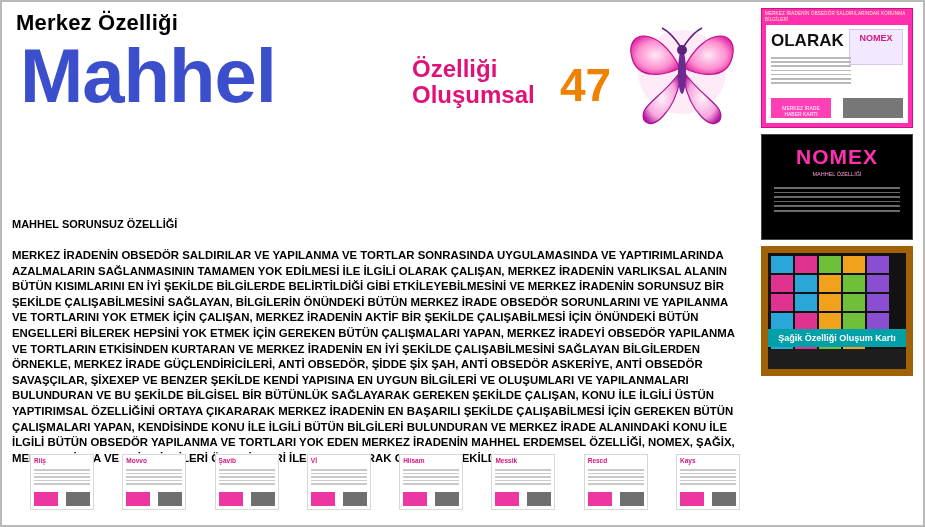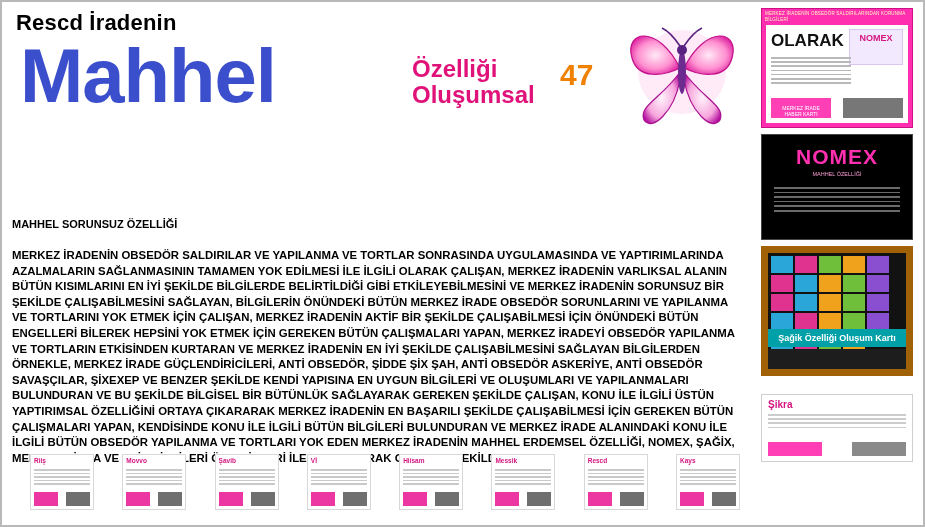--- a/index.html
+++ b/index.html
@@ -62,21 +62,21 @@
     top: 18px;
     font-size: 24px;
     font-weight: bold;
     color: #e0127a;
     line-height: 26px;
   }
   .title-number {
     position: absolute;
     left: 540px;
     top: 20px;
-    font-size: 30px;
+    font-size: 46px;
     font-weight: bold;
     color: #f08000;
   }
 
   
   .butterfly {
     position: absolute;
     left: 610px;
     top: 0px;
     width: 140px;
@@ -378,21 +378,21 @@
     background: #8a8a8a;
   }
 </style>
 </head>
 <body>
 
 <div class="page">
 
   <div class="left-col">
 
-    <div class="kicker">Rescd İradenin</div>
+    <div class="kicker">Merkez Özelliği</div>
 
     <div class="title-row">
       <span class="title-main">Mahhel</span>
       <div class="title-side">
         <div>Özelliği</div>
         <div>Oluşumsal</div>
       </div>
       <div class="title-number">47</div>
     </div>
 
@@ -589,26 +589,15 @@
         <div class="cell" style="background:#e0338f"></div>
         <div class="cell" style="background:#6fbf3a"></div>
         <div class="cell" style="background:#f0a21c"></div>
       </div>
       <div class="banner">
         <span>Şağik Özelliği Oluşum Kartı</span>
       </div>
       <div class="foot"></div>
     </div>
 
-    <div class="card card-sikra">
-      <div class="brand">Şikra</div>
-      <div class="lines">
-        <i></i>
-          <i></i>
-          <i></i>
-          <i></i>
-      </div>
-      <div class="bar"></div>
-      <div class="bar2"></div>
-    </div>
 
   </div>
 </div>
 
 </body></html>

